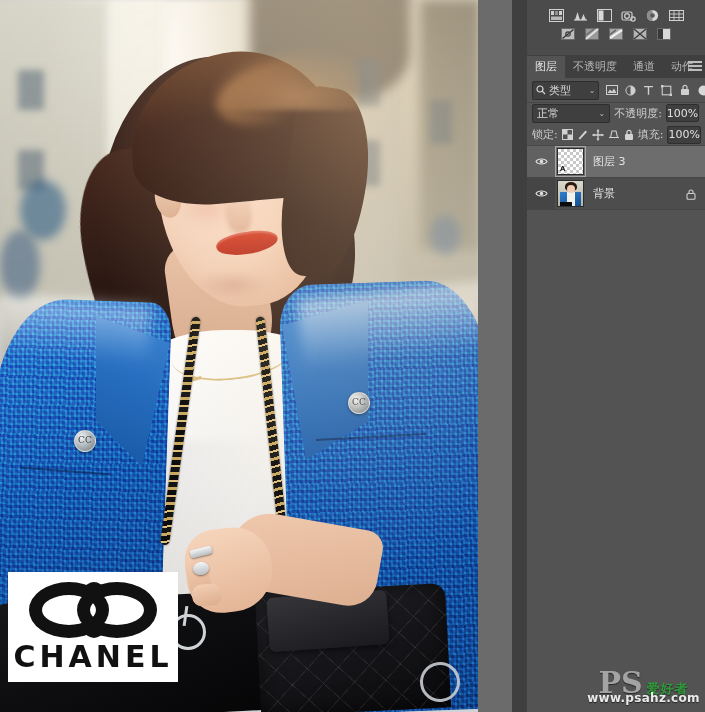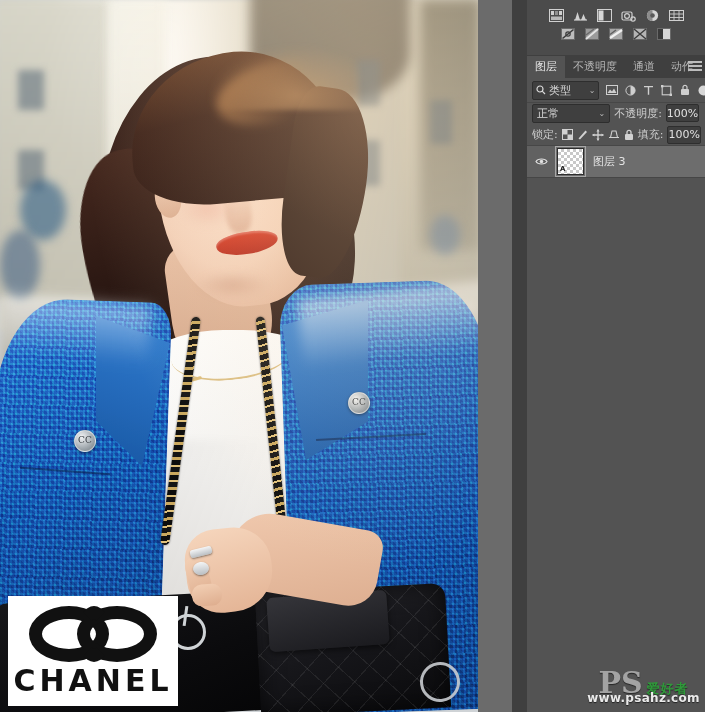--- a/index.html
+++ b/index.html
@@ -307,21 +307,21 @@
 
   
   .warm{
     position:absolute;inset:0;
     background:radial-gradient(ellipse at 78% 12%,rgba(255,224,180,.35),rgba(255,224,180,0) 55%);
     pointer-events:none;
   }
 
   
   #chanel-logo{
-    position:absolute;left:8px;top:596px;width:170px;height:110px;
+    position:absolute;left:8px;top:572px;width:170px;height:110px;
     background:#ffffff;
     display:flex;flex-direction:column;align-items:center;justify-content:center;
   }
   .cc-wrap{position:relative;width:128px;height:56px;}
   .cc{
     position:absolute;top:0;width:80px;height:56px;border:13px solid #111111;
     border-radius:50%;box-sizing:border-box;
   }
   .cc-left{left:0;}
   .cc-right{right:0;}
@@ -777,20 +777,45 @@
           <path d="M1 4.5 C3 1, 11 1, 13 4.5 C11 8, 3 8, 1 4.5 Z" fill="none" stroke="#e0e0e0" stroke-width="1.1"></path>
           <circle cx="7" cy="4.5" r="1.9" fill="#e0e0e0"></circle>
         </svg>
       </div>
       <div class="thumb transparent">
         <span class="mini-cc">A</span>
       </div>
       <div class="layer-name">图层 3</div>
     </div>
 
+    <div class="layer-row">
+      <div class="eye-cell">
+        <svg class="eye-ic" viewBox="0 0 14 9">
+          <path d="M1 4.5 C3 1, 11 1, 13 4.5 C11 8, 3 8, 1 4.5 Z" fill="none" stroke="#e0e0e0" stroke-width="1.1"></path>
+          <circle cx="7" cy="4.5" r="1.9" fill="#e0e0e0"></circle>
+        </svg>
+      </div>
+      <div class="thumb">
+        <div class="thumb-photo-inner">
+          <div class="tp-bg"></div>
+          <div class="tp-jacket"></div>
+          <div class="tp-tee"></div>
+          <div class="tp-hair"></div>
+          <div class="tp-face"></div>
+          <div class="tp-skirt"></div>
+        </div>
+      </div>
+      <div class="layer-name">背景</div>
+      <span class="lock-badge">
+        <svg width="10" height="11" viewBox="0 0 10 11">
+          <rect x="1" y="4.5" width="8" height="5.8" rx="1" fill="none" stroke="#cfcfcf" stroke-width="1.1"></rect>
+          <path d="M3 4.5 V3 a2 2 0 0 1 4 0 V4.5" fill="none" stroke="#cfcfcf" stroke-width="1.1"></path>
+        </svg>
+      </span>
+    </div>
 
   </div>
 </div>
 
 <div id="watermark">
   <div class="wm-top">
     <span class="wm-ps">PS</span>
     <span class="wm-cn">爱好者</span>
   </div>
   <div class="wm-url">www.psahz.com</div>

